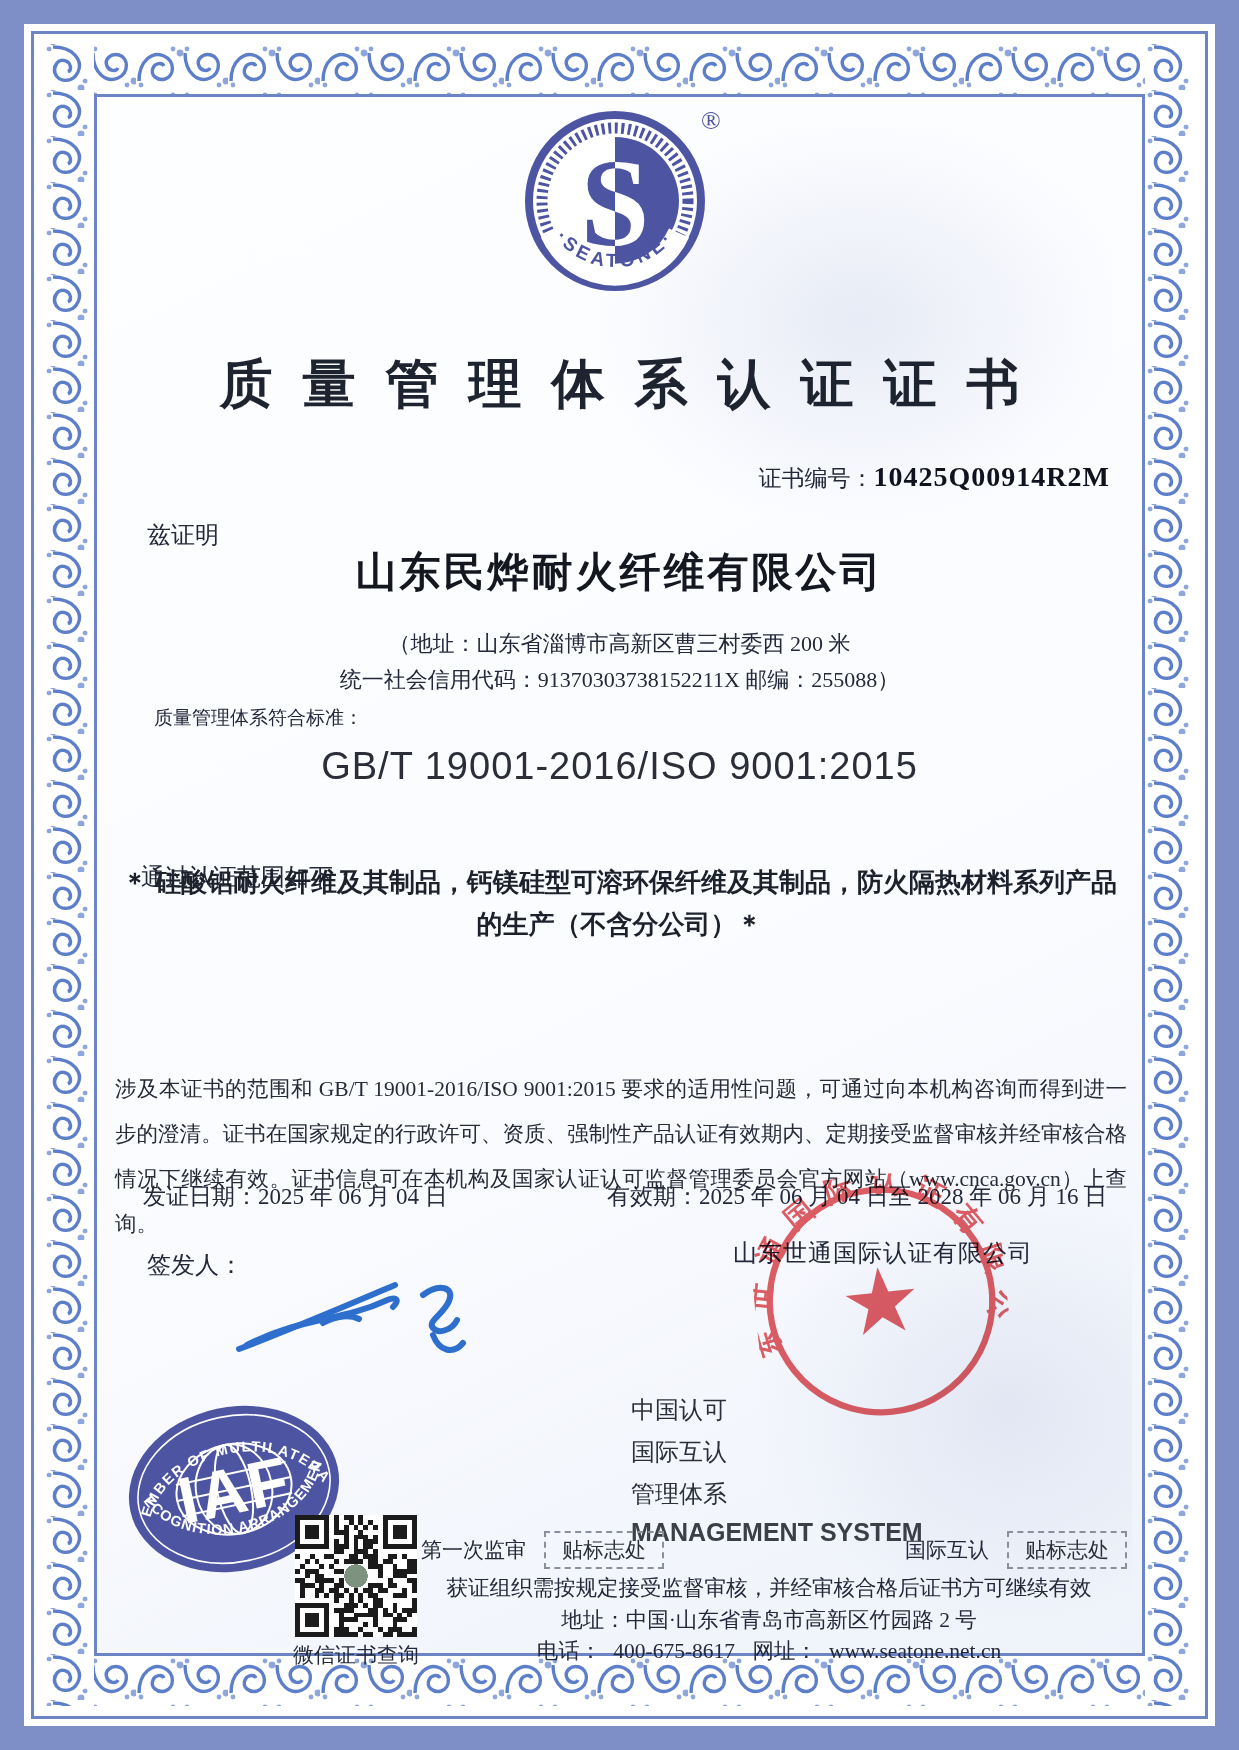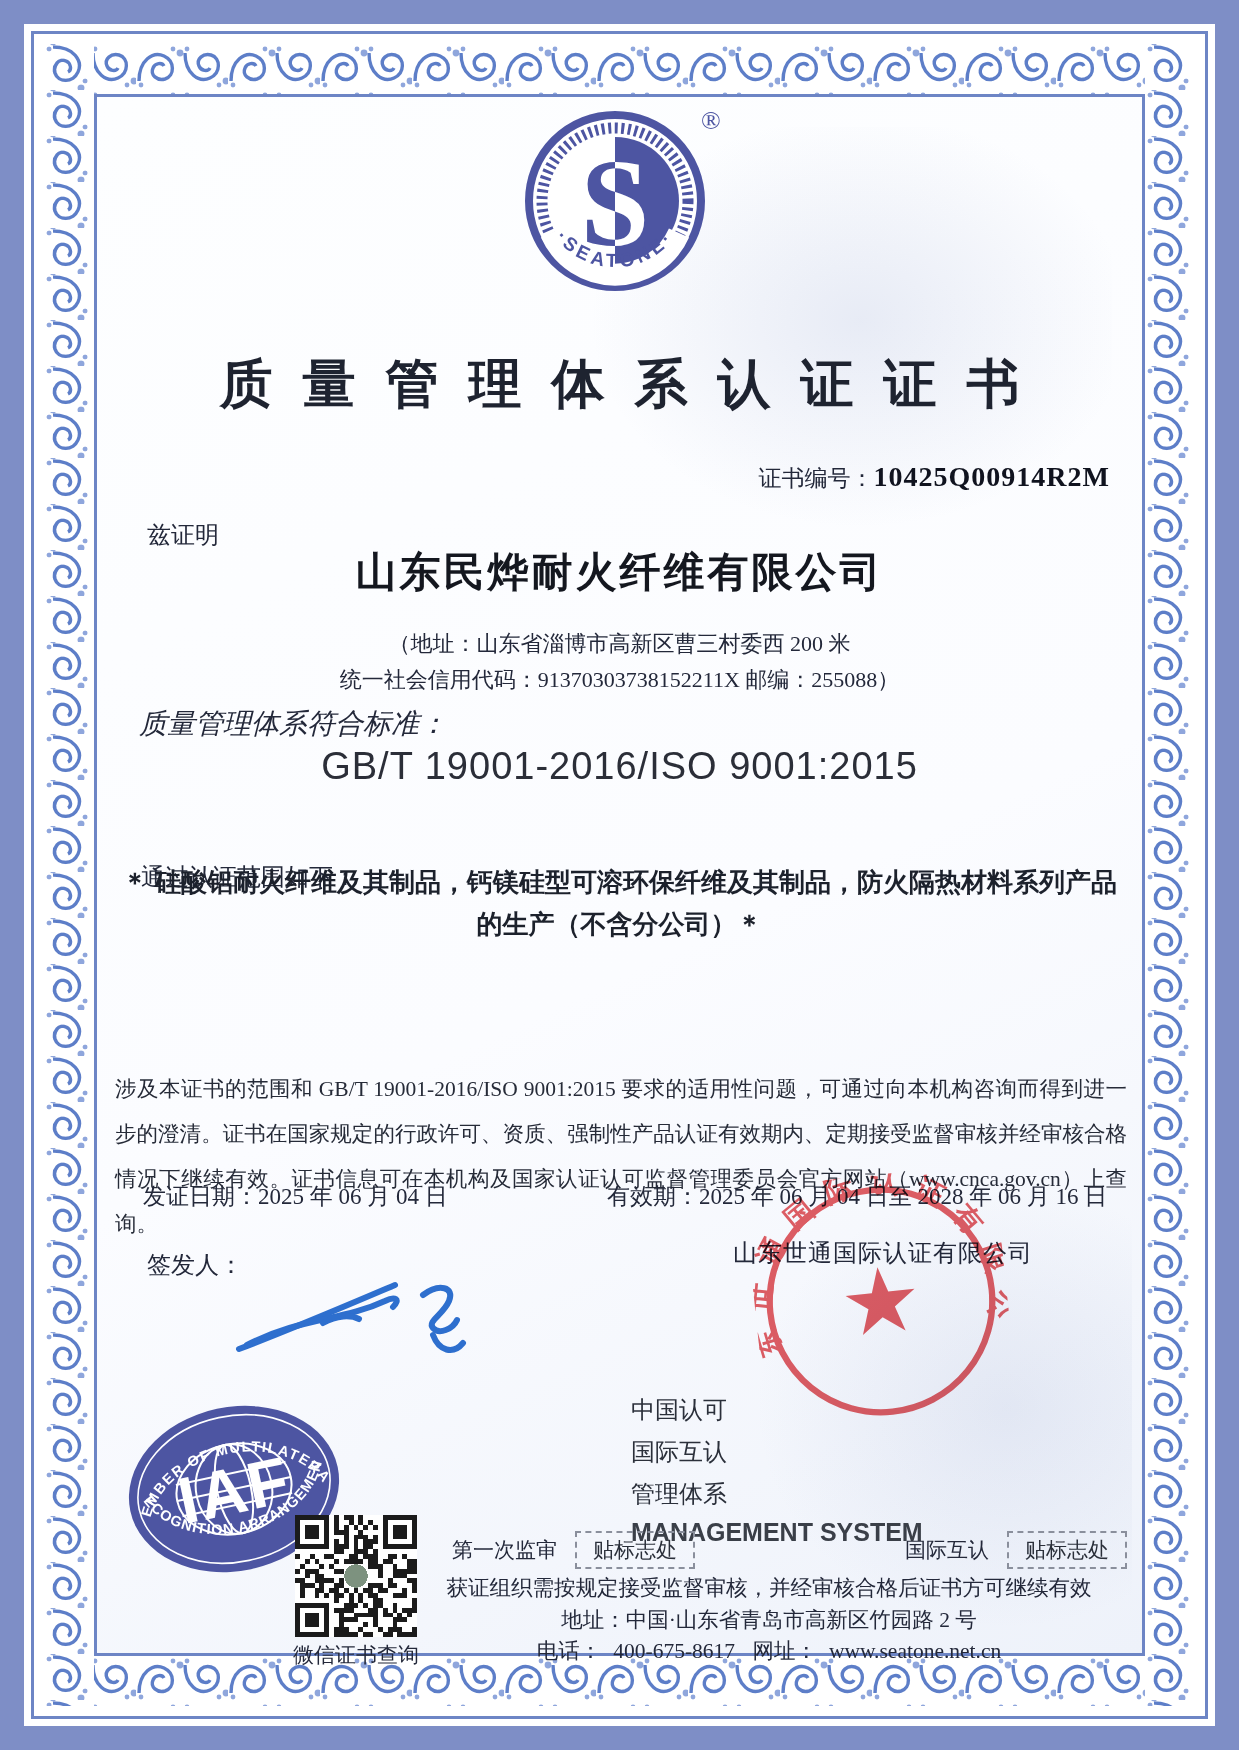--- a/index.html
+++ b/index.html
@@ -27,21 +27,21 @@
   .seatone-logo{left:50%;top:2px;transform:translateX(-50%);}
   .title{left:0;right:0;top:250px;text-align:center;font-size:53px;font-weight:bold;
          letter-spacing:30px;text-indent:30px;color:#1e2330;}
   .certno{right:30px;top:362px;font-size:23px;}
   .certno b{font-size:28px;letter-spacing:1px;color:#10131f;}
   .certify{left:48px;top:420px;font-size:24px;}
   .company{left:0;right:0;top:446px;text-align:center;font-size:41px;font-weight:bold;
            letter-spacing:3px;color:#14171f;}
   .addr1{left:0;right:0;top:530px;text-align:center;font-size:22px;}
   .addr2{left:0;right:0;top:566px;text-align:center;font-size:22px;}
-  .stdlabel{left:40px;top:606px;font-size:28px;font-style:italic;}
+  .stdlabel{left:55px;top:606px;font-size:19px;}
   .standard{left:0;right:0;top:646px;text-align:center;font-size:38px;letter-spacing:1px;
             font-family:"Liberation Sans","DejaVu Sans",sans-serif;color:#2b2e38;}
   .scopelabel{left:42px;top:716px;font-size:24px;margin-top:46px;}
   .scope{left:50%;top:762px;transform:translateX(-50%);width:1005px;text-align:center;
          font-size:26px;font-weight:bold;line-height:42px;
          font-family:"Liberation Sans","DejaVu Sans",sans-serif;color:#1c212c;}
   .notice{left:16px;top:968px;width:1012px;font-size:21.5px;line-height:45px;
           text-align:justify;color:#262b38;}
   .issue{left:44px;top:1082px;font-size:23px;}
   .valid{left:508px;top:1082px;font-size:23px;}
@@ -52,21 +52,21 @@
          transform:rotate(-6deg);}
   .iaf{left:20px;top:1284px;}
   .cnas{left:326px;top:1282px;}
   .cnas-text{left:532px;top:1290px;font-family:"Liberation Sans","DejaVu Sans",sans-serif;}
   .cnas-text .cn{font-size:24px;line-height:42px;color:#2a2f3a;}
   .cnas-text .en{font-size:25px;line-height:35px;font-weight:bold;color:#3a3f48;}
   .qr{left:196px;top:1416px;width:122px;height:122px;}
   .qr svg{width:100%;height:100%;}
   .qr-caption{left:176px;top:1542px;width:162px;text-align:center;font-size:21px;}
   .audit-row{left:322px;top:1432px;width:706px;display:flex;align-items:center;font-size:21px;}
-  .audit-row .lbl{margin-right:18px;margin-left:31px;}
+  .audit-row .lbl{margin-right:18px;}
   .sticker-box{border:2px dashed #8a8f9c;padding:3px 16px;color:#2a2f3a;}
   .gap{flex:1;}
   .f-note{left:312px;top:1474px;width:716px;text-align:center;font-size:21.5px;}
   .f-addr{left:312px;top:1506px;width:716px;text-align:center;font-size:21.5px;}
   .f-phone{left:312px;top:1537px;width:716px;text-align:center;font-size:21.5px;}
   .f-phone span{margin:0 6px;}
 </style>
 </head>
 <body>
 

